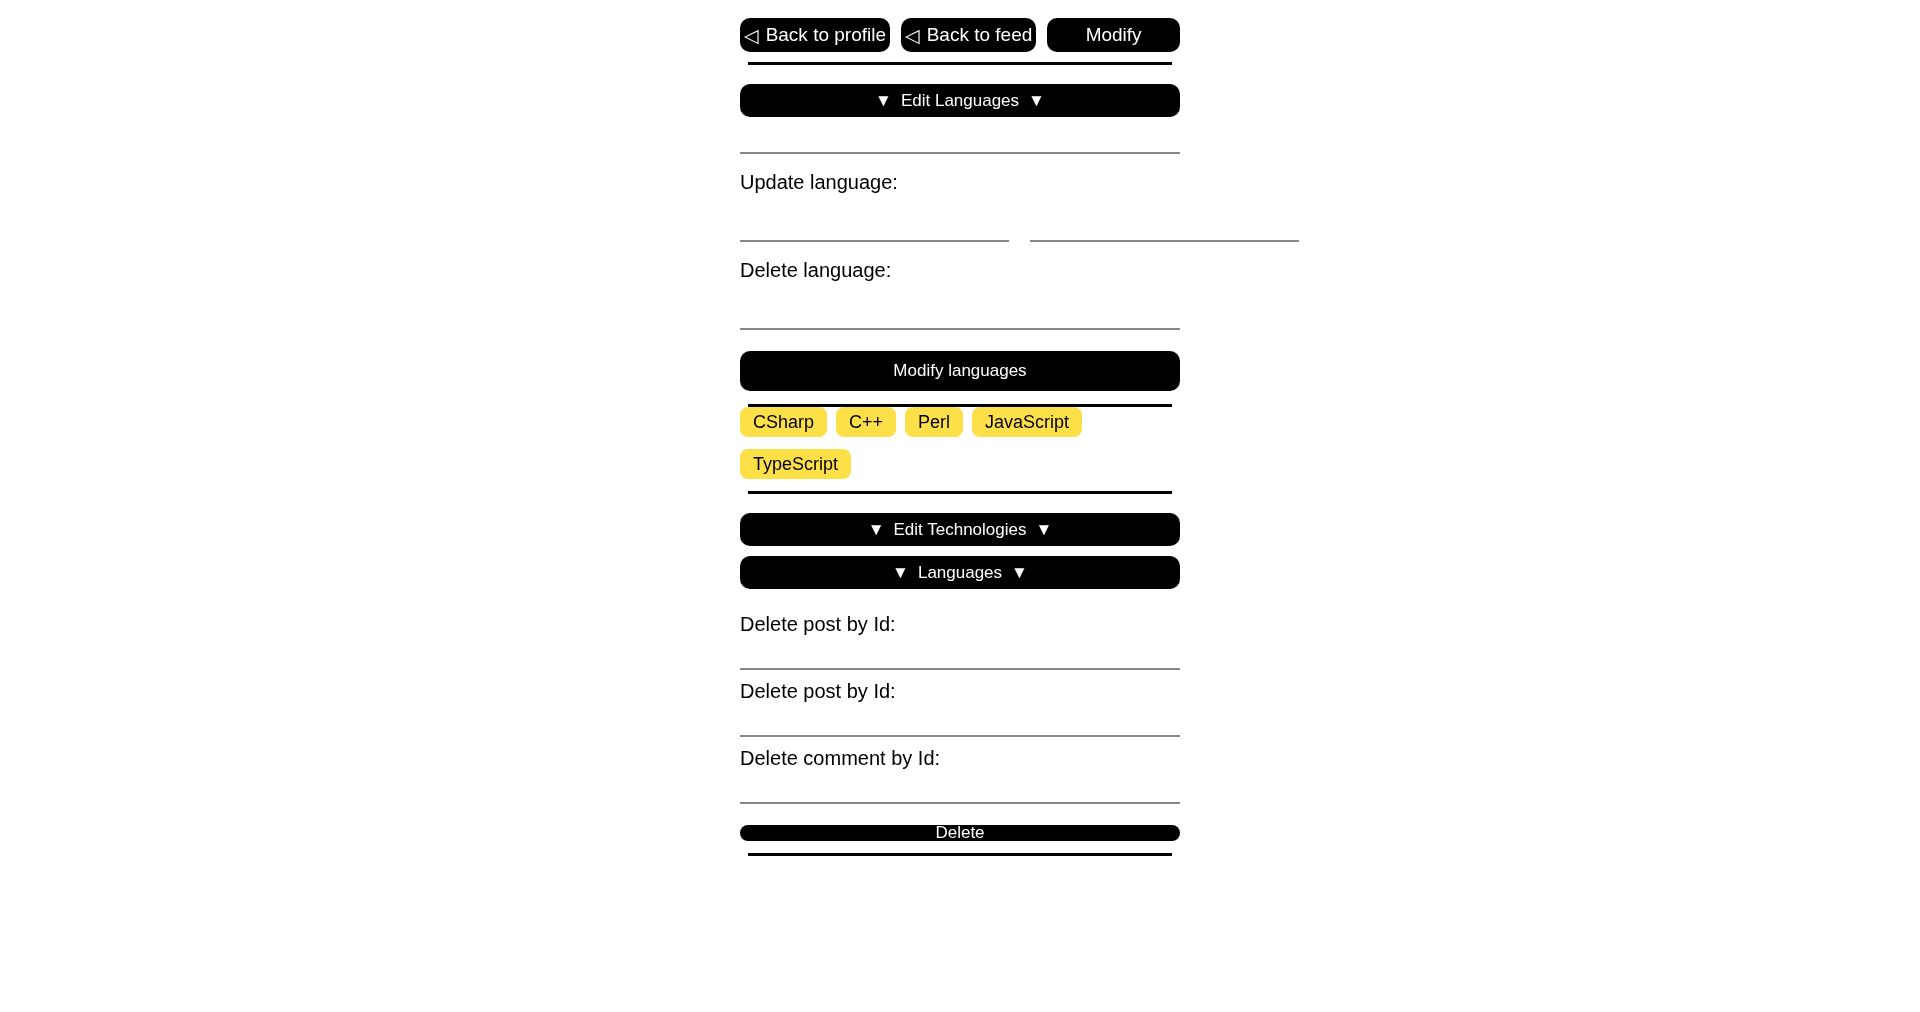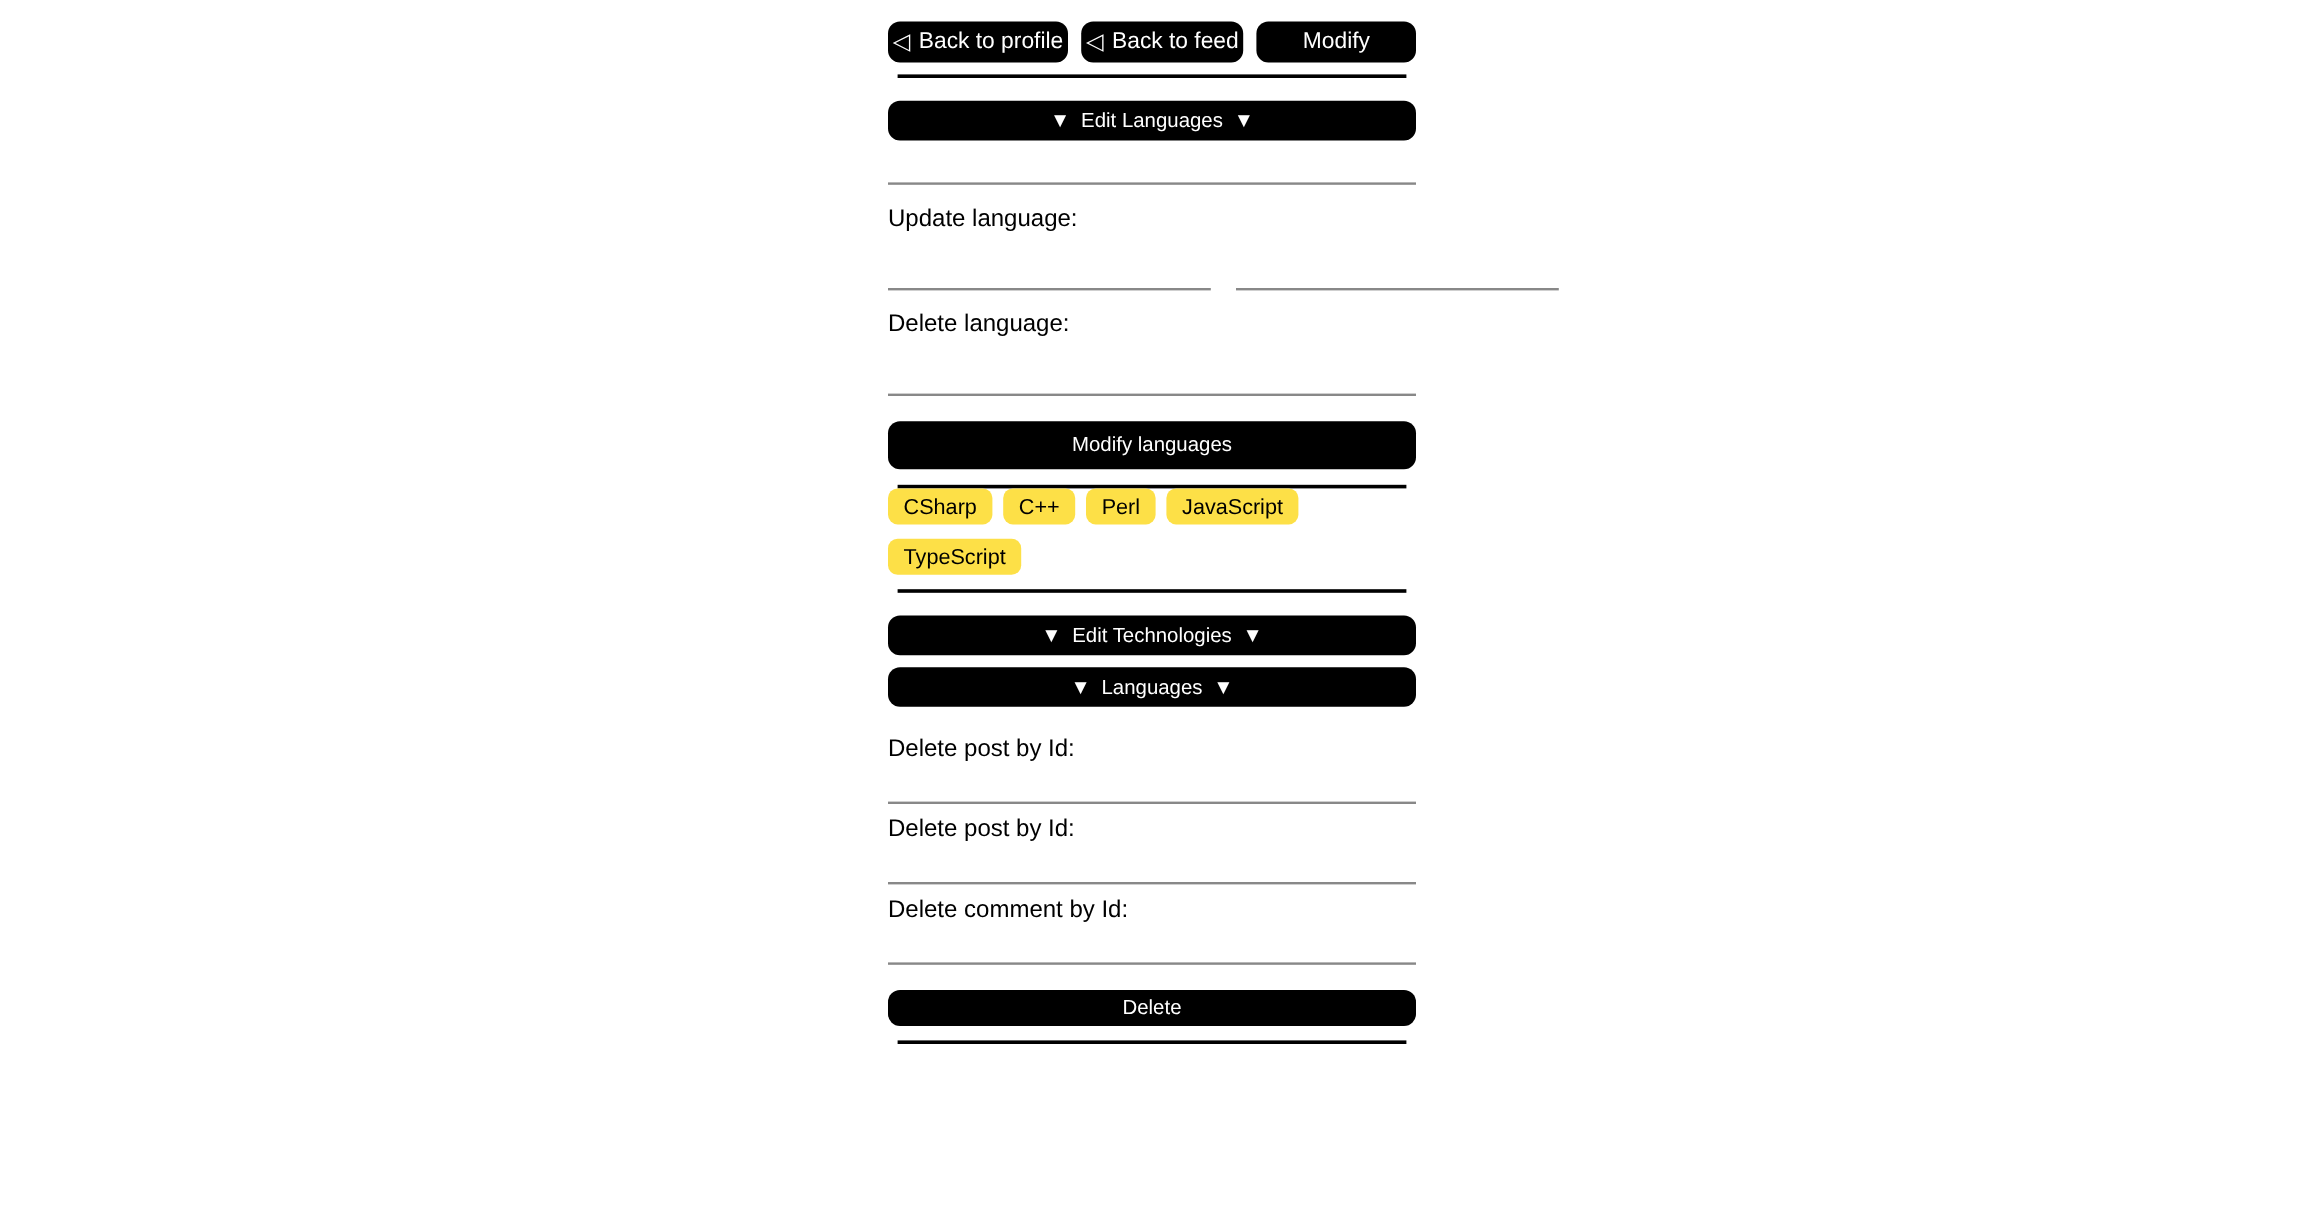--- a/index.html
+++ b/index.html
@@ -35,21 +35,21 @@
     background: transparent; font-size: 20px; font-family: inherit;
     padding: 0 2px; outline: none; border-radius: 0;
   }
   .underline-input.short { height: 33px; }
   .underline-input.push { margin-top: 10px; }
   .dual-row { display: flex; gap: 21px; }
   .dual-row .underline-input { flex: 1; width: auto; margin-top: 10px; }
 
   .wide-btn { width: 100%; }
   .modify-btn { height: 40px; font-size: 17px; margin-top: 21px; }
-  .delete-btn { height: 30px; font-size: 17px; margin-top: 21px; }
+  .delete-btn { height: 16px; font-size: 17px; margin-top: 21px; }
 
   .tags { display: flex; flex-wrap: wrap; gap: 12px 9px; margin-top: 0; }
   .tag {
     background: #fde047; color: #000; border-radius: 8px;
     padding: 2px 13px; font-size: 18px; line-height: 26px; text-align: center;
   }
 </style>
 </head>
 <body>
 

